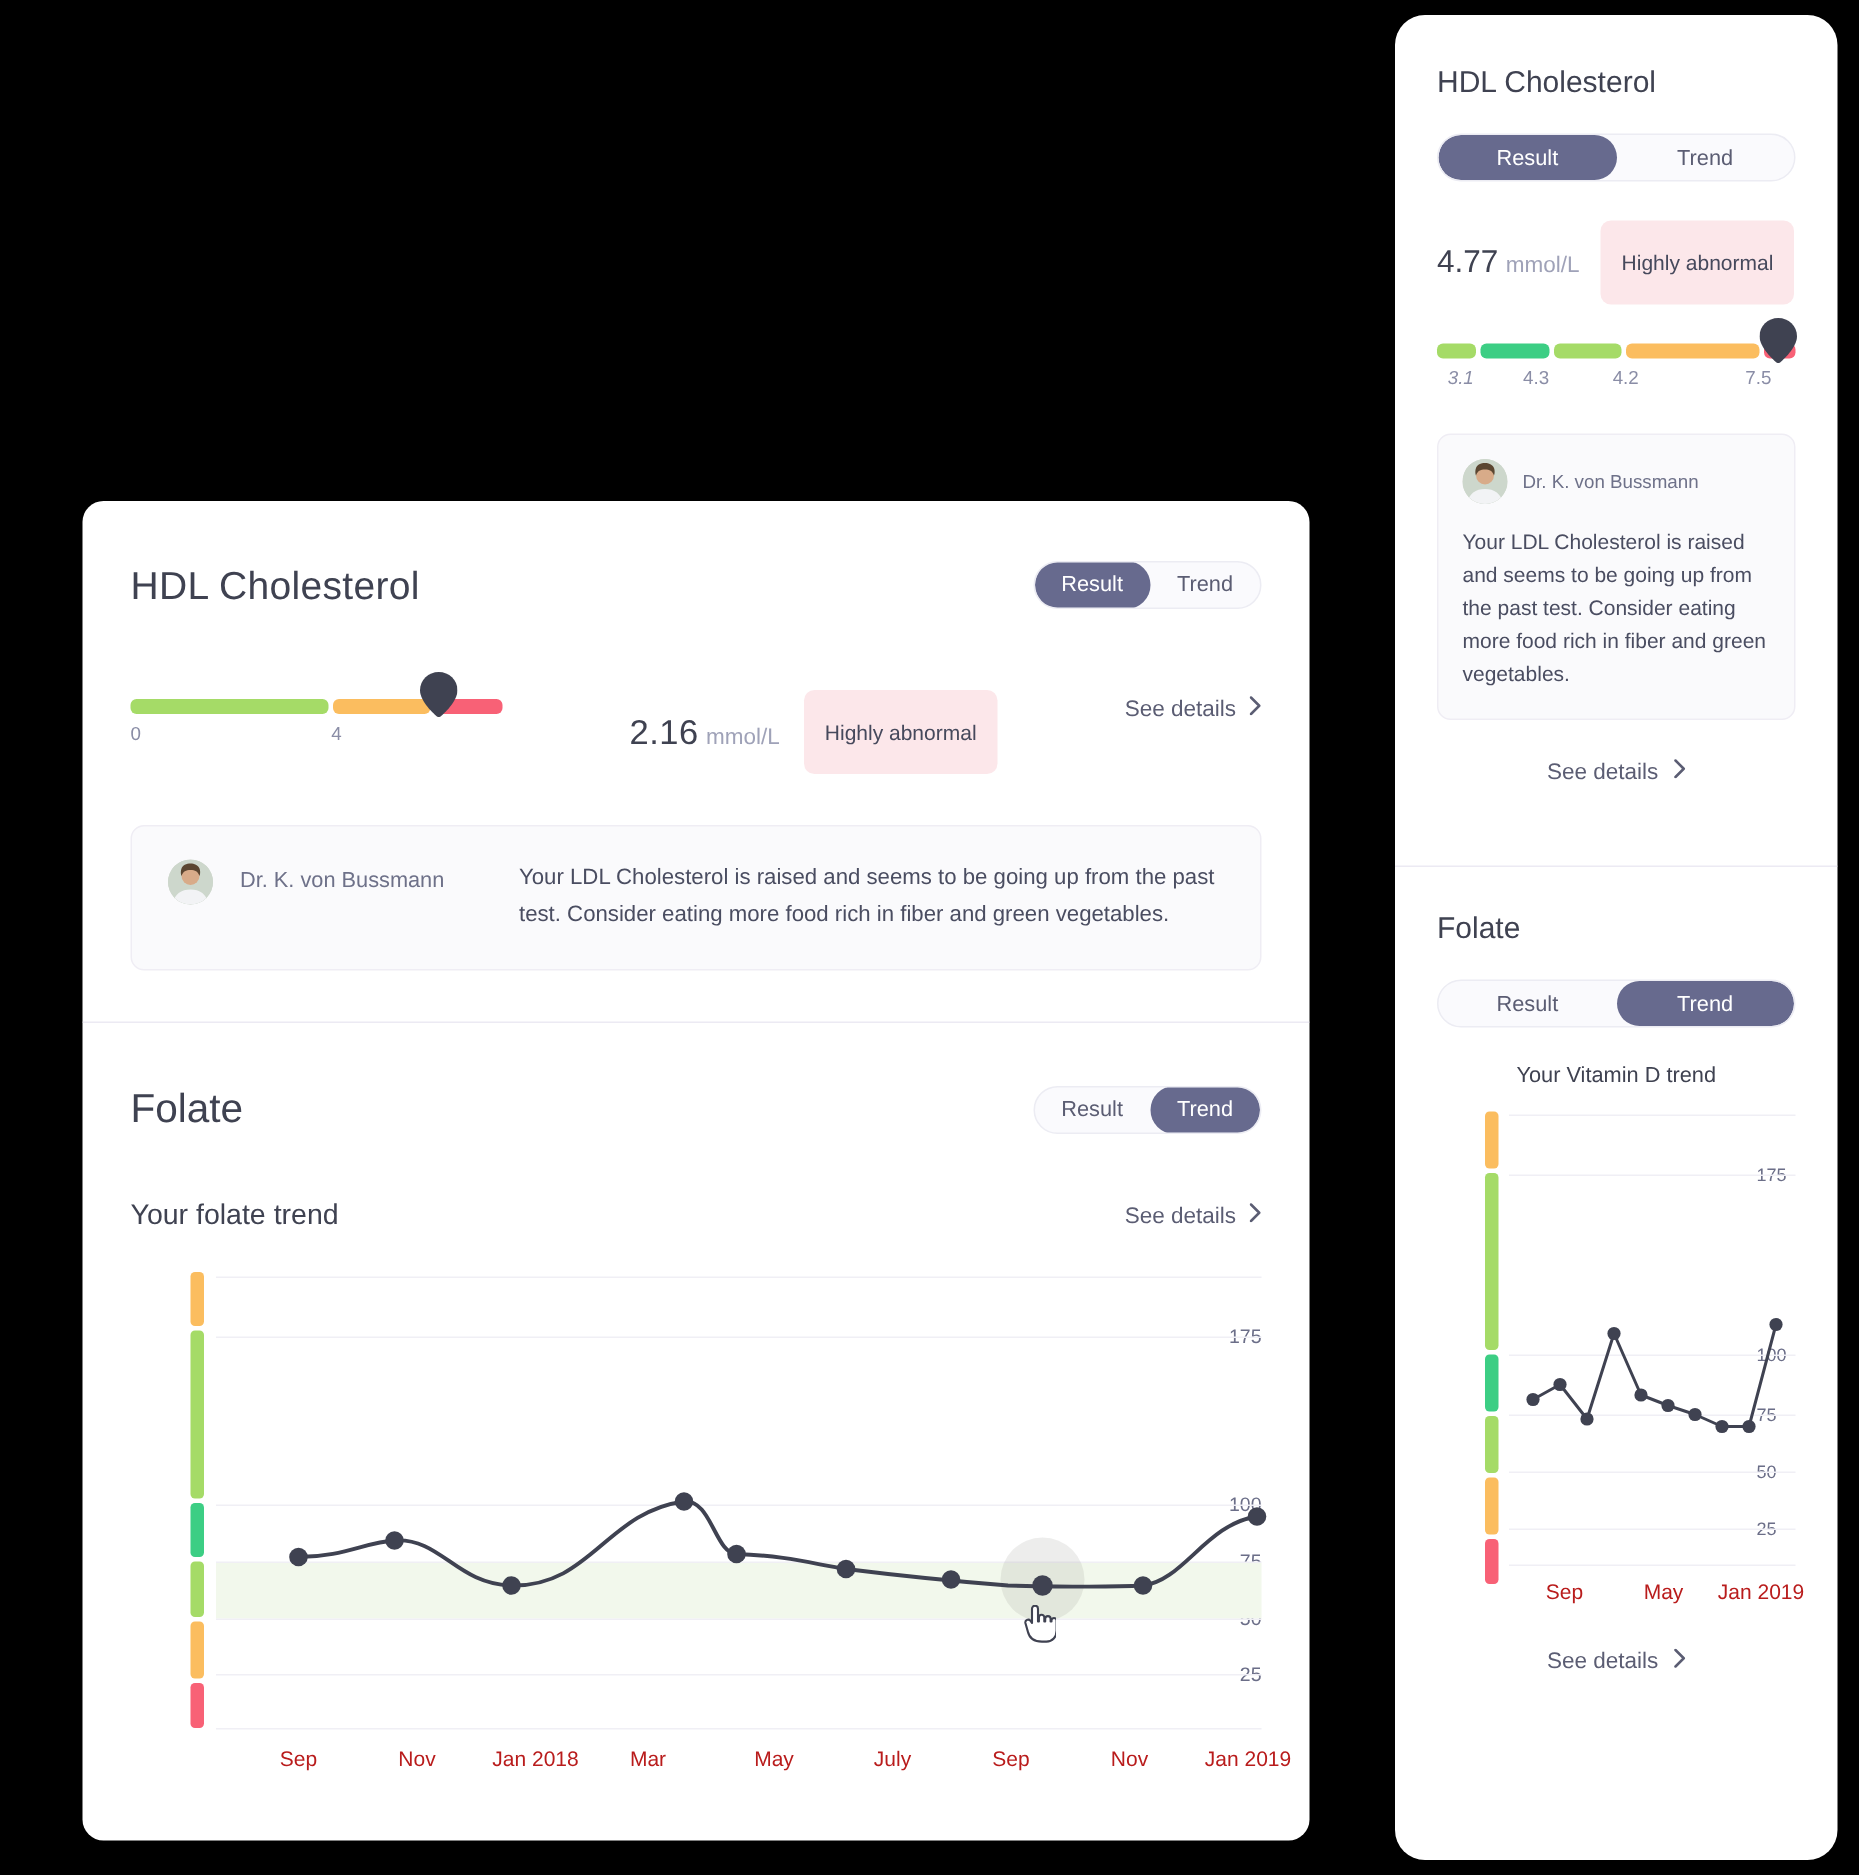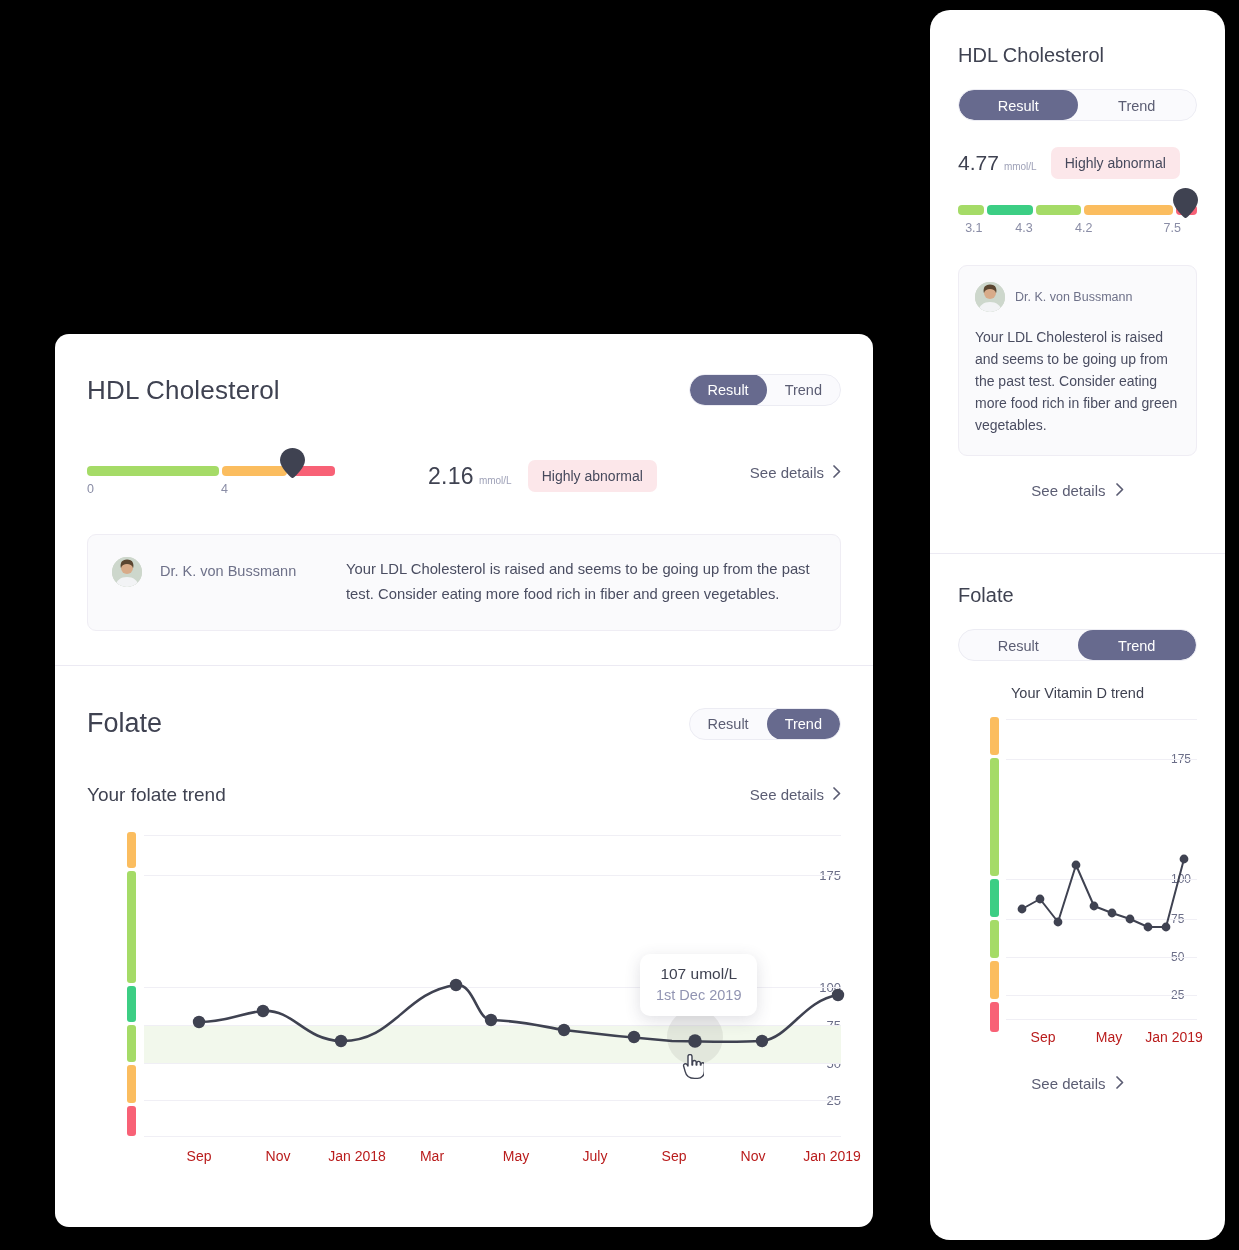--- a/index.html
+++ b/index.html
@@ -75,26 +75,26 @@
   }
   .marker {
     position: absolute;
     width: 25px; height: 30px;
     top: 0;
   }
   .marker svg { display: block; }
 
   .value-block { display: flex; align-items: center; gap: 16px; padding-top: 12px; }
   .value-num { font-size: 23px; color: #3f4251; letter-spacing: .3px; }
-  .value-unit { font-size: 10px; color: #9fa2b8; margin-left: 5px; text-align: right; }
+  .value-unit { font-size: 15px; color: #9fa2b8; margin-left: 5px; text-align: right; }
   .badge {
     background: #fce7ea;
     color: #46495c;
     font-size: 14px;
-    padding: 8px 14px;
+    padding: 20px 14px;
     border-radius: 7px;
     white-space: nowrap;
   }
   .see-details {
     display: inline-flex; align-items: center; gap: 9px;
     font-size: 15px; color: #5b5d73; cursor: pointer;
     padding-top: 16px;
   }
   .chev { display: inline-block; }
 
@@ -324,24 +324,20 @@
             <circle cx="197" cy="209" r="6.2" fill="#3f4251"></circle>
             <circle cx="312" cy="153" r="6.2" fill="#3f4251"></circle>
             <circle cx="347" cy="188" r="6.2" fill="#3f4251"></circle>
             <circle cx="420" cy="198" r="6.2" fill="#3f4251"></circle>
             <circle cx="490" cy="205" r="6.2" fill="#3f4251"></circle>
             <circle cx="551" cy="209" r="6.8" fill="#3f4251"></circle>
             <circle cx="618" cy="209" r="6.2" fill="#3f4251"></circle>
             <circle cx="694" cy="163" r="6.2" fill="#3f4251"></circle>
           </svg>
 
-          <div class="tooltip" style="left:496px;top:122px;">
-            <div class="tt-v">107 umol/L</div>
-            <div class="tt-d">1st Dec 2019</div>
-          </div>
 
           <div class="cursor-icon" style="left:538px;top:222px;">
             <svg width="22" height="26" viewBox="0 0 22 26">
               <path d="M6 2.5a2 2 0 0 1 4 0v8.5h.6V8.3a1.8 1.8 0 0 1 3.6 0V11h.6V9.2a1.8 1.8 0 0 1 3.6 0V11h.6v-.6a1.7 1.7 0 0 1 3.4 0V17c0 4.3-2.8 7.4-6.8 7.4h-3C6.4 24.4 4 21 3.2 17.6L1.6 12a1.9 1.9 0 0 1 3.3-1.6L6 12z" fill="#ffffff" stroke="#3f4251" stroke-width="1.4" stroke-linejoin="round"></path>
             </svg>
           </div>
 
           <div class="xaxis" style="top:316px;">
             <div class="xlabel" style="left:55px;">Sep</div>
             <div class="xlabel" style="left:134px;">Nov</div>
@@ -382,21 +378,21 @@
           <div class="range-seg" style="flex:19;background:#a5db67;"></div>
           <div class="range-seg" style="flex:37;background:#fbbd5f;"></div>
           <div class="range-seg" style="flex:9;background:#f86176;"></div>
         </div>
         <div class="marker" style="left:90%;top:-17px;">
           <svg width="25" height="30" viewBox="0 0 25 30">
             <path d="M12.5 0C5.6 0 0 5.4 0 12.1c0 7.6 9.6 16.1 11.3 17.5a1.9 1.9 0 0 0 2.4 0C15.4 28.2 25 19.7 25 12.1 25 5.4 19.4 0 12.5 0z" fill="#3f4251"></path>
           </svg>
         </div>
         <div class="range-ticks">
-          <div class="range-tick" style="left:3%;">3.1</div>
+          <div class="range-tick" style="left:3%;font-style:italic;">3.1</div>
           <div class="range-tick" style="left:24%;">4.3</div>
           <div class="range-tick" style="left:49%;">4.2</div>
           <div class="range-tick" style="left:86%;">7.5</div>
         </div>
       </div>
 
       <div class="mb-note">
         <div class="mb-note-head">
           <div class="avatar">
             <svg width="30" height="30" viewBox="0 0 30 30">

